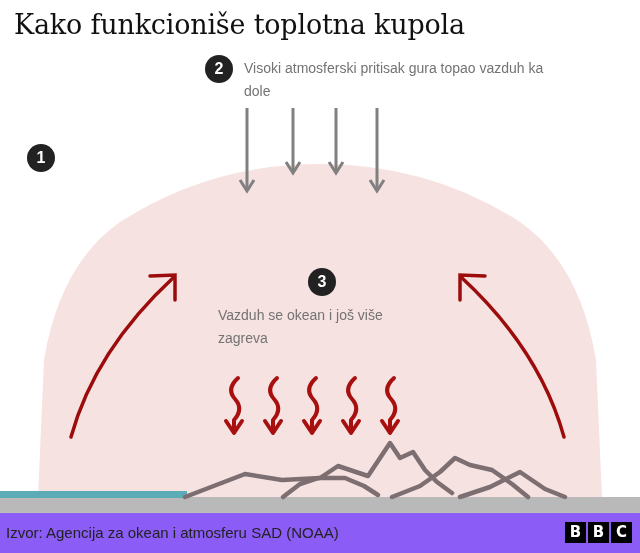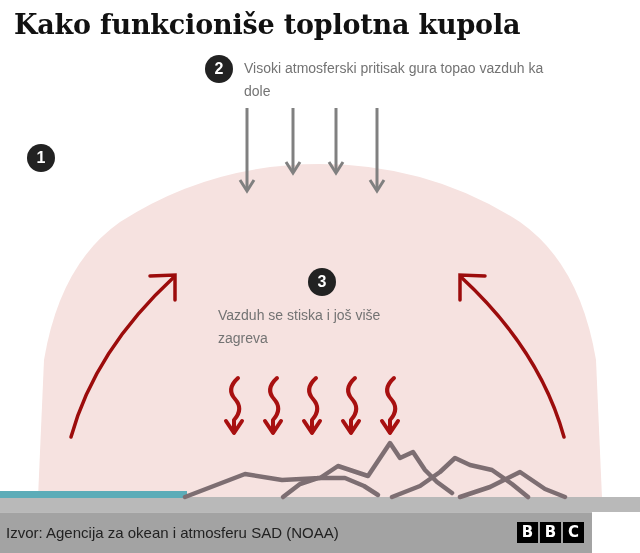--- a/index.html
+++ b/index.html
@@ -18,21 +18,21 @@
     overflow: hidden;
   }
   
   .title {
     position: absolute;
     left: 14px;
     top: 8px;
     width: 612px;
     font-family: "DejaVu Serif", "Liberation Serif", serif;
     font-size: 27px;
-    font-weight: 700;
+    font-weight: 400;
     color: #111111;
     letter-spacing: -0.2px;
     line-height: 34px;
   }
   
   .stage {
     position: absolute;
     left: 0;
     top: 0;
     width: 640px;
@@ -84,23 +84,23 @@
     width: 215px;
     text-align: left;
   }
   #callout-3 .badge { margin-left: 90px; }
   #callout-3 .callout-text { margin-top: 8px; }
   
   .footer {
     position: absolute;
     left: 0;
     top: 512px;
-    width: 592px;
+    width: 640px;
     height: 41px;
-    background: #a3a3a3;
+    background: #8b5cf6;
     border-top: 1px solid #bbbbbb;
   }
   .source {
     position: absolute;
     left: 6px;
     top: 11px;
     font-size: 15px;
     color: #222222;
     font-family: "Liberation Sans", sans-serif;
   }
@@ -213,21 +213,21 @@
     <div class="badge">1</div>
   </div>
 
   <div class="callout" id="callout-2">
     <div class="badge">2</div>
     <div class="callout-text">Visoki atmosferski pritisak gura topao vazduh ka dole</div>
   </div>
 
   <div class="callout" id="callout-3">
     <div class="badge">3</div>
-    <div class="callout-text">Vazduh se stiska i još više zagreva</div>
+    <div class="callout-text">Vazduh se okean i još više zagreva</div>
   </div>
 
   <div class="footer">
     <div class="source">Izvor: Agencija za okean i atmosferu SAD (NOAA)</div>
     <div class="bbc-logo">
       <span>B</span>
       <span>B</span>
       <span>C</span>
     </div>
   </div>

